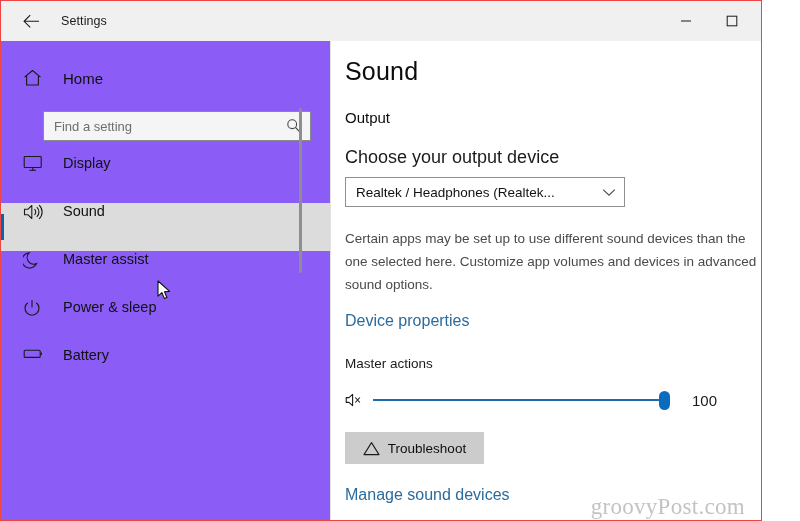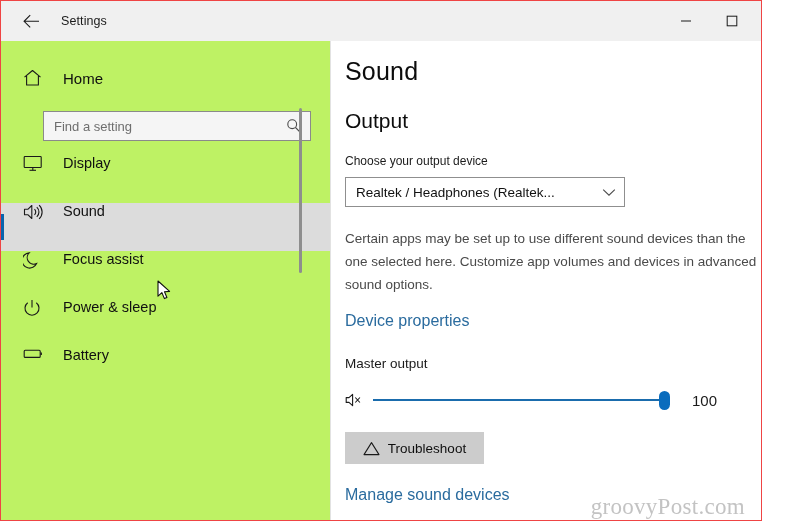--- a/index.html
+++ b/index.html
@@ -56,21 +56,21 @@
     cursor: default;
   }
   .wctl svg { display: block; }
 
   
   #sidebar {
     position: absolute;
     top: 40px; left: 0;
     width: 330px;
     height: 481px;
-    background: #bef264;
+    background: #8b5cf6;
     overflow: hidden;
   }
   #home-row {
     display: flex;
     align-items: center;
     height: 38px;
     margin-top: 18px;
     padding-left: 22px;
     cursor: default;
   }
@@ -166,27 +166,27 @@
   }
   #page-title {
     margin: 16px 0 0 14px;
     font-size: 25px;
     color: #0c0c0c;
     font-weight: 400;
     letter-spacing: .2px;
   }
   #section-output {
     margin: 23px 0 4px 14px;
-    font-size: 21px;
+    font-size: 15px;
     color: #0c0c0c;
     font-weight: 400;
   }
   .field-label {
     margin: 21px 0 0 14px;
-    font-size: 12px;
+    font-size: 18px;
     color: #1b1b1b;
   }
   #device-select-wrap {
     margin: 9px 0 0 14px;
     position: relative;
     width: 280px;
     height: 30px;
   }
   #device-select {
     width: 280px;
@@ -385,21 +385,21 @@
         <span class="nav-label">Sound</span>
       </div>
 
 
       <div class="nav-item">
         <span class="nav-icon">
           <svg width="18" height="18" viewBox="0 0 18 18">
             <path d="M13.6 12.6 A7.6 7.6 0 1 1 6.2 1.9 A6.6 6.6 0 0 0 13.6 12.6 Z" stroke="#1a1a1a" stroke-width="1.1" fill="none"></path>
           </svg>
         </span>
-        <span class="nav-label">Focus assist</span>
+        <span class="nav-label">Master assist</span>
       </div>
 
       <div class="nav-item">
         <span class="nav-icon">
           <svg width="18" height="18" viewBox="0 0 18 18">
             <path d="M13.3 3.7 A7 7 0 1 1 4.7 3.7" stroke="#1a1a1a" stroke-width="1.1" fill="none"></path>
             <path d="M9 1 L9 8.4" stroke="#1a1a1a" stroke-width="1.1"></path>
           </svg>
         </span>
         <span class="nav-label">Power &amp; sleep</span>
@@ -436,21 +436,21 @@
             <path d="M1.2 1.6 L7 7.2 L12.8 1.6" stroke="#4a4a4a" stroke-width="1.1" fill="none"></path>
           </svg>
         </span>
       </div>
     </div>
 
     <p id="output-description">Certain apps may be set up to use different sound devices than the one selected here. Customize app volumes and devices in advanced sound options.</p>
 
     <a id="device-properties-link" class="link">Device properties</a>
 
-    <div id="master-volume-label">Master output</div>
+    <div id="master-volume-label">Master actions</div>
 
     <div id="volume-row">
       <span id="mute-icon">
         <svg width="22" height="16" viewBox="0 0 22 16">
           <path d="M1.2 5.6 L4 5.6 L7.6 2.3 L7.6 13.7 L4 10.4 L1.2 10.4 Z" stroke="#1a1a1a" stroke-width="1.1" fill="none" stroke-linejoin="round"></path>
           <path d="M10.3 5.5 L14.9 10.5 M14.9 5.5 L10.3 10.5" stroke="#1a1a1a" stroke-width="1.1"></path>
         </svg>
       </span>
       <div id="slider">
         <div id="slider-track-filled"></div>

